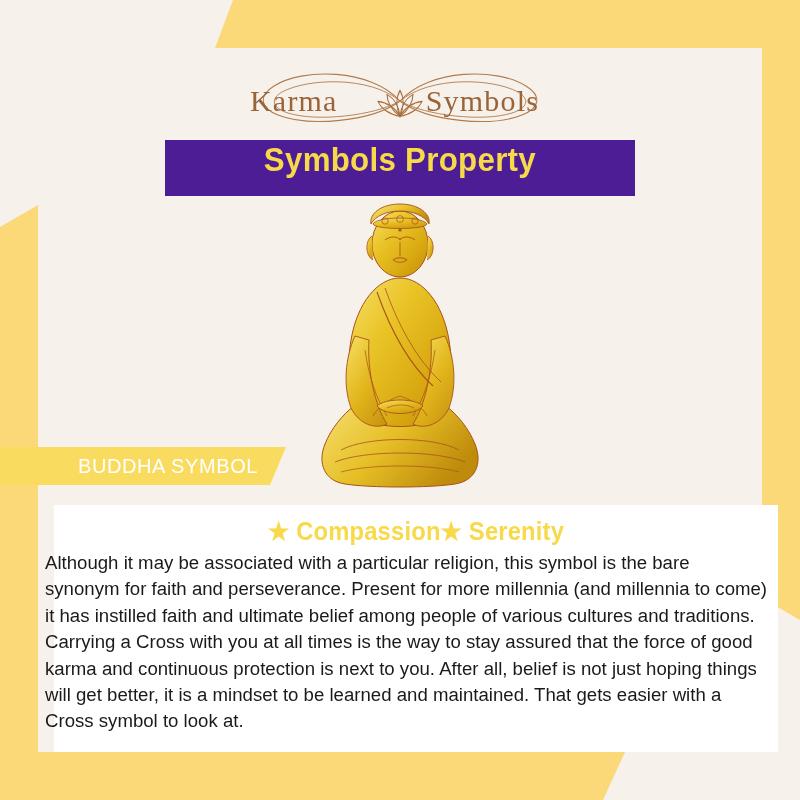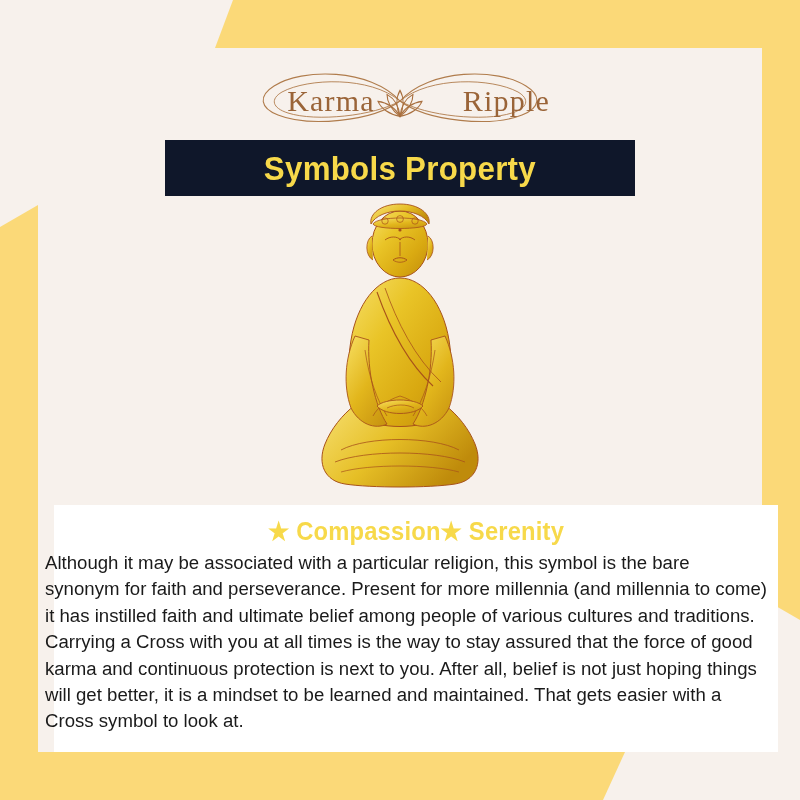--- a/index.html
+++ b/index.html
@@ -76,21 +76,21 @@
     display: flex;
     align-items: center;
     justify-content: center;
   }
   .logo-inner {
     position: relative;
     width: 300px;
     height: 74px;
     display: flex;
     align-items: center;
-    justify-content: flex-end;
+    justify-content: flex-start;
   }
   .logo-ribbon {
     position: absolute;
     left: 0;
     top: 0;
     width: 300px;
     height: 74px;
   }
   .logo-word {
     font-family: "Liberation Serif", serif;
@@ -111,23 +111,22 @@
     z-index: 3;
   }
 
   
   .title-band {
     position: absolute;
     left: 127px;
     top: 92px;
     width: 470px;
     height: 56px;
-    background: #0f172a;
-    display: flex;
-    align-items: center;
+    background: #4c1d95;
+    display: flex;
     justify-content: center;
   }
   .title-text {
     font-family: "Liberation Sans Narrow", "Liberation Sans", sans-serif;
     font-weight: bold;
     font-size: 34px;
     color: #f7d94a;
     letter-spacing: 0.3px;
     transform: scaleX(0.92);
     white-space: nowrap;
@@ -225,21 +224,21 @@
         <span class="logo-word left">Karma</span>
         <svg class="logo-lotus" width="46" height="34" viewBox="0 0 46 34">
           <g fill="none" stroke="#a9703f" stroke-width="1.1">
             <path d="M23 31 C 19 22, 19 12, 23 5 C 27 12, 27 22, 23 31 Z"></path>
             <path d="M23 31 C 15 25, 10 17, 10 9 C 17 13, 22 21, 23 31 Z"></path>
             <path d="M23 31 C 31 25, 36 17, 36 9 C 29 13, 24 21, 23 31 Z"></path>
             <path d="M23 31 C 12 29, 4 23, 1 16 C 10 17, 19 23, 23 31 Z"></path>
             <path d="M23 31 C 34 29, 42 23, 45 16 C 36 17, 27 23, 23 31 Z"></path>
           </g>
         </svg>
-        <span class="logo-word right">Ripple</span>
+        <span class="logo-word right">Symbols</span>
       </div>
     </div>
 
     <div class="title-band">
       <div class="title-text">Symbols Property</div>
     </div>
 
     <div class="buddha-wrap">
       <svg width="170" height="290" viewBox="0 0 170 290">
         <defs>
@@ -299,20 +298,23 @@
 
         <path d="M70 40 C 75 36, 82 36, 86 40" fill="none" stroke="#a8521a" stroke-width="0.9"></path>
         <path d="M84 40 C 88 36, 95 36, 100 40" fill="none" stroke="#a8521a" stroke-width="0.9"></path>
         <path d="M85 42 L 85 56" fill="none" stroke="#a8521a" stroke-width="0.8"></path>
         <path d="M78 60 C 82 57, 88 57, 92 60" fill="none" stroke="#a8521a" stroke-width="1"></path>
         <path d="M78 60 C 82 63, 88 63, 92 60" fill="none" stroke="#a8521a" stroke-width="0.8"></path>
         <circle cx="85" cy="30" r="1.6" fill="#a8521a"></circle>
       </svg>
     </div>
 
+    <div class="ribbon">
+      <span class="ribbon-text">BUDDHA SYMBOL</span>
+    </div>
 
     <div class="content">
       <div class="virtues">★ Compassion★ Serenity</div>
       <p class="body-copy">Although it may be associated with a particular religion, this symbol is the bare synonym for faith and perseverance. Present for more millennia (and millennia to come) it has instilled faith and ultimate belief among people of various cultures and traditions. Carrying a Cross with you at all times is the way to stay assured that the force of good karma and continuous protection is next to you. After all, belief is not just hoping things will get better, it is a mindset to be learned and maintained. That gets easier with a Cross symbol to look at.</p>
     </div>
 
   </div>
 </div>
 
 </body></html>

